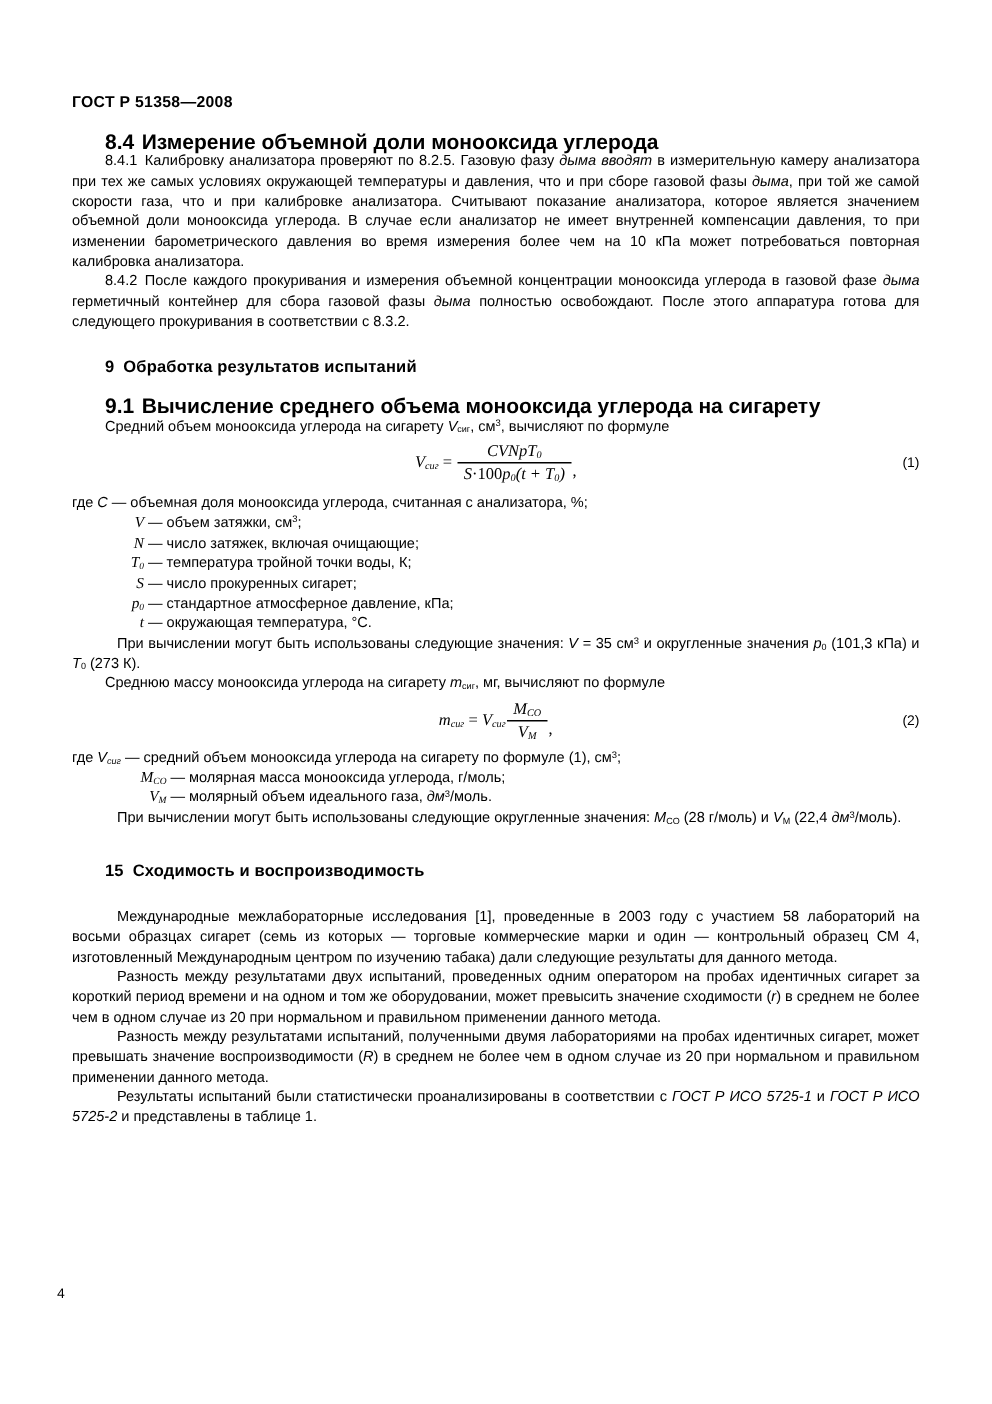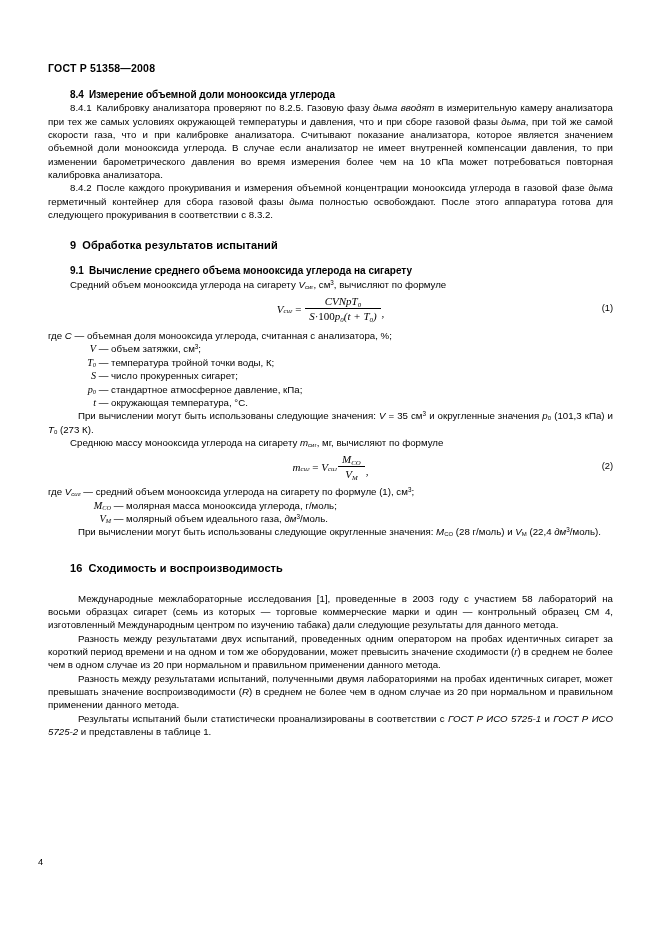--- a/index.html
+++ b/index.html
@@ -40,21 +40,21 @@
   p {
     margin: 0;
     font-size: 9.7px;
     line-height: 13.35px;
     text-align: justify;
     text-justify: inter-word;
   }
   .indent { text-indent: 22px; }
   .indent-lg { text-indent: 30px; }
   .clause-head {
-    font-size: 10px;
+    font-size: 14px;
     font-weight: bold;
     line-height: 13.35px;
     margin: 0;
     text-indent: 22px;
   }
   .section-head {
     font-size: 11px;
     font-weight: bold;
     line-height: 16px;
     margin: 0;
@@ -173,20 +173,21 @@
     <p class="indent"><span>Средний объем монооксида углерода на сигарету </span><i>V</i><sub>сиг</sub><span>, см</span><sup>3</sup><span>, вычисляют по формуле</span></p>
 
     <div class="formula-row">
       <div class="formula"><span class="lhs mvar">V</span><sub>сиг</sub><span class="mupr lhs">&nbsp;<span>=</span>&nbsp;</span><span class="mfrac"><span class="num"><span>CVNpT</span><sub>0</sub></span><span class="den"><span>S</span><span class="mupr">·</span><span class="mupr">100</span><span>p</span><sub>0</sub><span>(t + T</span><sub>0</sub><span>)</span></span></span><span class="comma">,</span></div>
       <div class="eqnum">(1)</div>
     </div>
 
     <div class="wherelist w1">
       <div class="wline"><span>где </span><span class="it">C</span><span class="wdesc"> — объемная доля монооксида углерода, считанная с анализатора, %;</span></div>
       <div class="wline"><span class="wsym">V</span><span class="wdesc"> — объем затяжки, см</span><sup>3</sup><span class="wdesc">;</span></div>
+      <div class="wline"><span class="wsym">N</span><span class="wdesc"> — число затяжек, включая очищающие;</span></div>
       <div class="wline"><span class="wsym"><span>T</span><sub>0</sub></span><span class="wdesc"> — температура тройной точки воды, К;</span></div>
       <div class="wline"><span class="wsym">S</span><span class="wdesc"> — число прокуренных сигарет;</span></div>
       <div class="wline"><span class="wsym"><span>p</span><sub>0</sub></span><span class="wdesc"> — стандартное атмосферное давление, кПа;</span></div>
       <div class="wline"><span class="wsym">t</span><span class="wdesc"> — окружающая температура, °С.</span></div>
     </div>
 
     <p class="indent-lg"><span>При вычислении могут быть использованы следующие значения: </span><i>V</i><span> = 35 см</span><sup>3</sup><span> и округленные значения </span><i>p</i><sub>0</sub><span> (101,3 кПа) и </span><i>T</i><sub>0</sub><span> (273 К).</span></p>
 
 
     <p class="indent"><span>Среднюю массу монооксида углерода на сигарету </span><i>m</i><sub>сиг</sub><span>, мг, вычисляют по формуле</span></p>
@@ -199,21 +200,21 @@
     <div class="wherelist w2">
       <div class="wline"><span>где </span><span class="it"><span>V</span><sub>сиг</sub></span><span class="wdesc"> — средний объем монооксида углерода на сигарету по формуле (1), см</span><sup>3</sup><span class="wdesc">;</span></div>
       <div class="wline"><span class="wsym"><span>M</span><sub>CO</sub></span><span class="wdesc"> — молярная масса монооксида углерода, г/моль;</span></div>
       <div class="wline"><span class="wsym"><span>V</span><sub>М</sub></span><span class="wdesc"> — молярный объем идеального газа, </span><i>дм</i><sup>3</sup><span class="wdesc">/моль.</span></div>
     </div>
 
     <p class="indent-lg"><span>При вычислении могут быть использованы следующие округленные значения: </span><i>M</i><sub>CO</sub><span> (28 г/моль) и </span><i>V</i><sub>М</sub><span> (22,4 </span><i>дм</i><sup>3</sup><span>/моль).</span></p>
 
     <div class="spacer-xl"></div>
 
-    <p class="section-head"><span>16</span><span class="sec-gap"></span><span>Сходимость и воспроизводимость</span></p>
+    <p class="section-head"><span>15</span><span class="sec-gap"></span><span>Сходимость и воспроизводимость</span></p>
 
     <div class="spacer-lg"></div>
 
     <p class="indent-lg">Международные межлабораторные исследования [1], проведенные в 2003 году с участием 58 лабораторий на восьми образцах сигарет (семь из которых — торговые коммерческие марки и один — контрольный образец СМ 4, изготовленный Международным центром по изучению табака) дали следующие результаты для данного метода.</p>
 
     <p class="indent-lg"><span>Разность между результатами двух испытаний, проведенных одним оператором на пробах идентичных сигарет за короткий период времени и на одном и том же оборудовании, может превысить значение сходимости (</span><i>r</i><span>) в среднем не более чем в одном случае из 20 при нормальном и правильном применении данного метода.</span></p>
 
     <p class="indent-lg"><span>Разность между результатами испытаний, полученными двумя лабораториями на пробах идентичных сигарет, может превышать значение воспроизводимости (</span><i>R</i><span>) в среднем не более чем в одном случае из 20 при нормальном и правильном применении данного метода.</span></p>
 
     <p class="indent-lg"><span>Результаты испытаний были статистически проанализированы в соответствии с </span><i>ГОСТ Р ИСО 5725-1</i><span> и </span><i>ГОСТ Р ИСО 5725-2</i><span> и представлены в таблице 1.</span></p>

